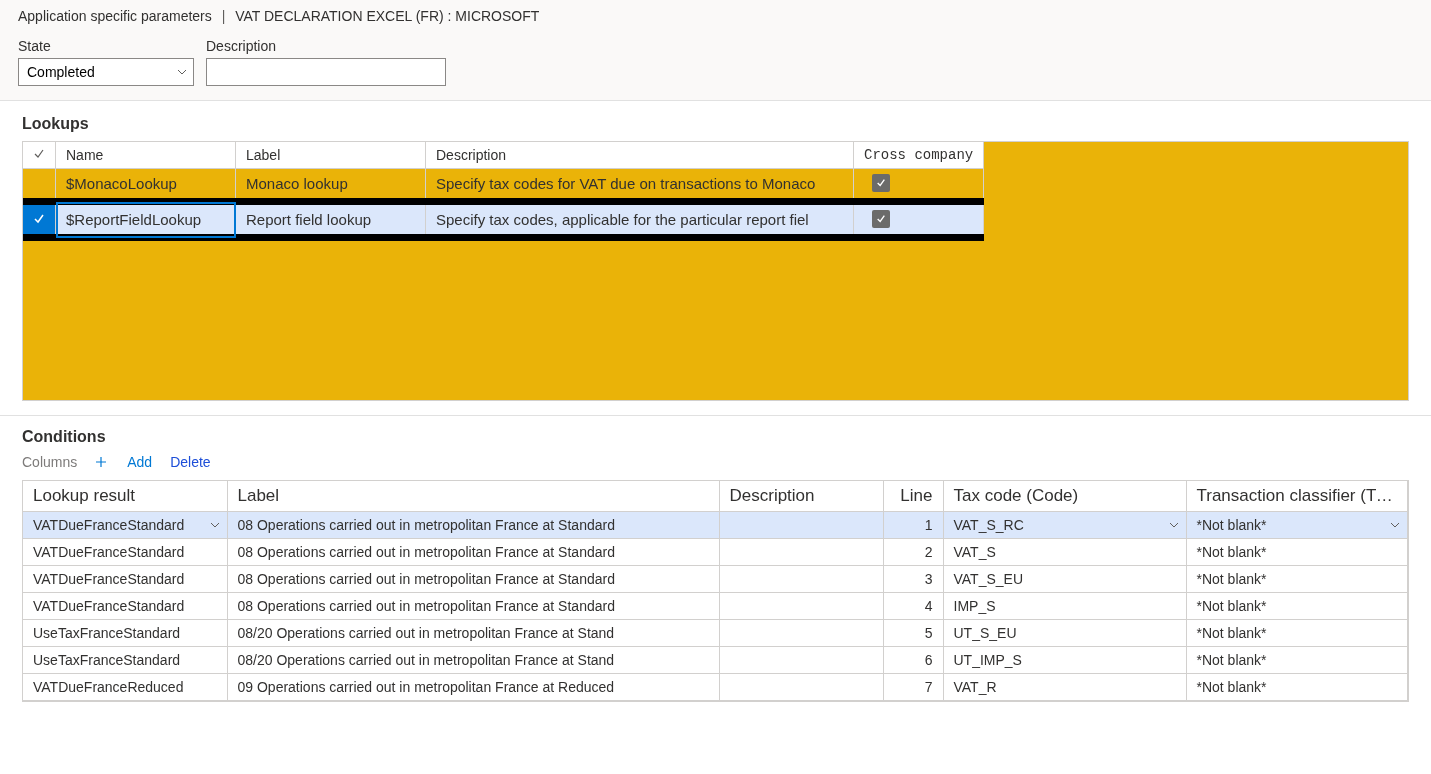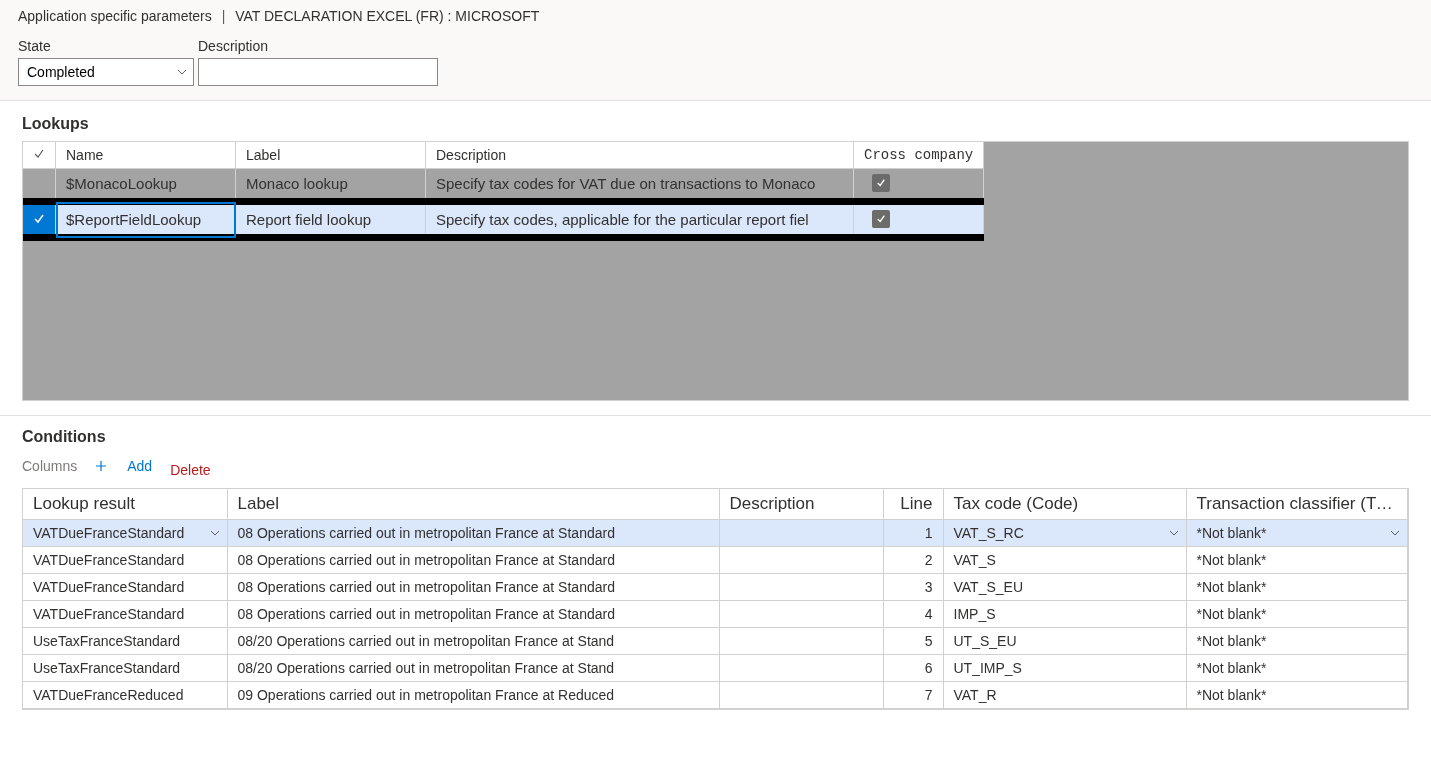--- a/index.html
+++ b/index.html
@@ -15,21 +15,21 @@
       border-bottom: 1px solid #e1e1e1;
       background: #faf9f8;
     }
     .breadcrumb {
       font-size: 14px;
       color: #323130;
       margin-bottom: 14px;
     }
     .breadcrumb-item { }
     .breadcrumb-sep { margin: 0 6px; color: #605e5c; }
-    .field-row { display: flex; gap: 4px; }
+    .field-row { display: flex; gap: 12px; }
     .field-group { display: flex; flex-direction: column; gap: 4px; }
     .field-label { font-size: 14px; color: #323130; }
     .select-wrap {
       position: relative;
       width: 176px;
     }
     .select-wrap select,
     .text-input {
       width: 100%;
       height: 28px;
@@ -57,21 +57,21 @@
     .section-title {
       font-size: 16px;
       font-weight: 600;
       color: #323130;
       margin-bottom: 8px;
     }
     .lookups-section { border-bottom: 1px solid #e1e1e1; padding-bottom: 14px; }
     .lookups-table-wrap {
       border: 1px solid #d2d0ce;
       min-height: 260px;
-      background: #a3a3a3;
+      background: #eab308;
       margin-top: 8px;
     }
     table { border-collapse: collapse; }
     .lookups-table { width: auto; }
     .lookups-table th {
       text-align: left;
       font-weight: 400;
       padding: 5px 10px;
       border-right: 1px solid #d2d0ce;
       border-bottom: 1px solid #d2d0ce;
@@ -121,21 +121,21 @@
       margin-left: 8px;
     }
     .conditions-section { padding-top: 12px; }
     .cond-toolbar {
       display: flex; align-items: center; gap: 18px;
       margin: 8px 0 10px;
       font-size: 14px;
     }
     .cond-columns { color: #7d7b7a; }
     .cond-add { color: #0078d4; cursor: pointer; display: inline-flex; align-items: center; gap: 20px; }
-    .cond-delete { color: #b91c1c; cursor: pointer; margin-top: 8px; }
+    .cond-delete { color: #1d4ed8; cursor: pointer; }
     .cond-table-wrap {
       border: 1px solid #d2d0ce;
       background: #fff;
     }
     .cond-table { width: 100%; table-layout: fixed; }
     .cond-table th {
       text-align: left;
       font-weight: 400;
       padding: 5px 10px;
       border-right: 1px solid #d2d0ce;

